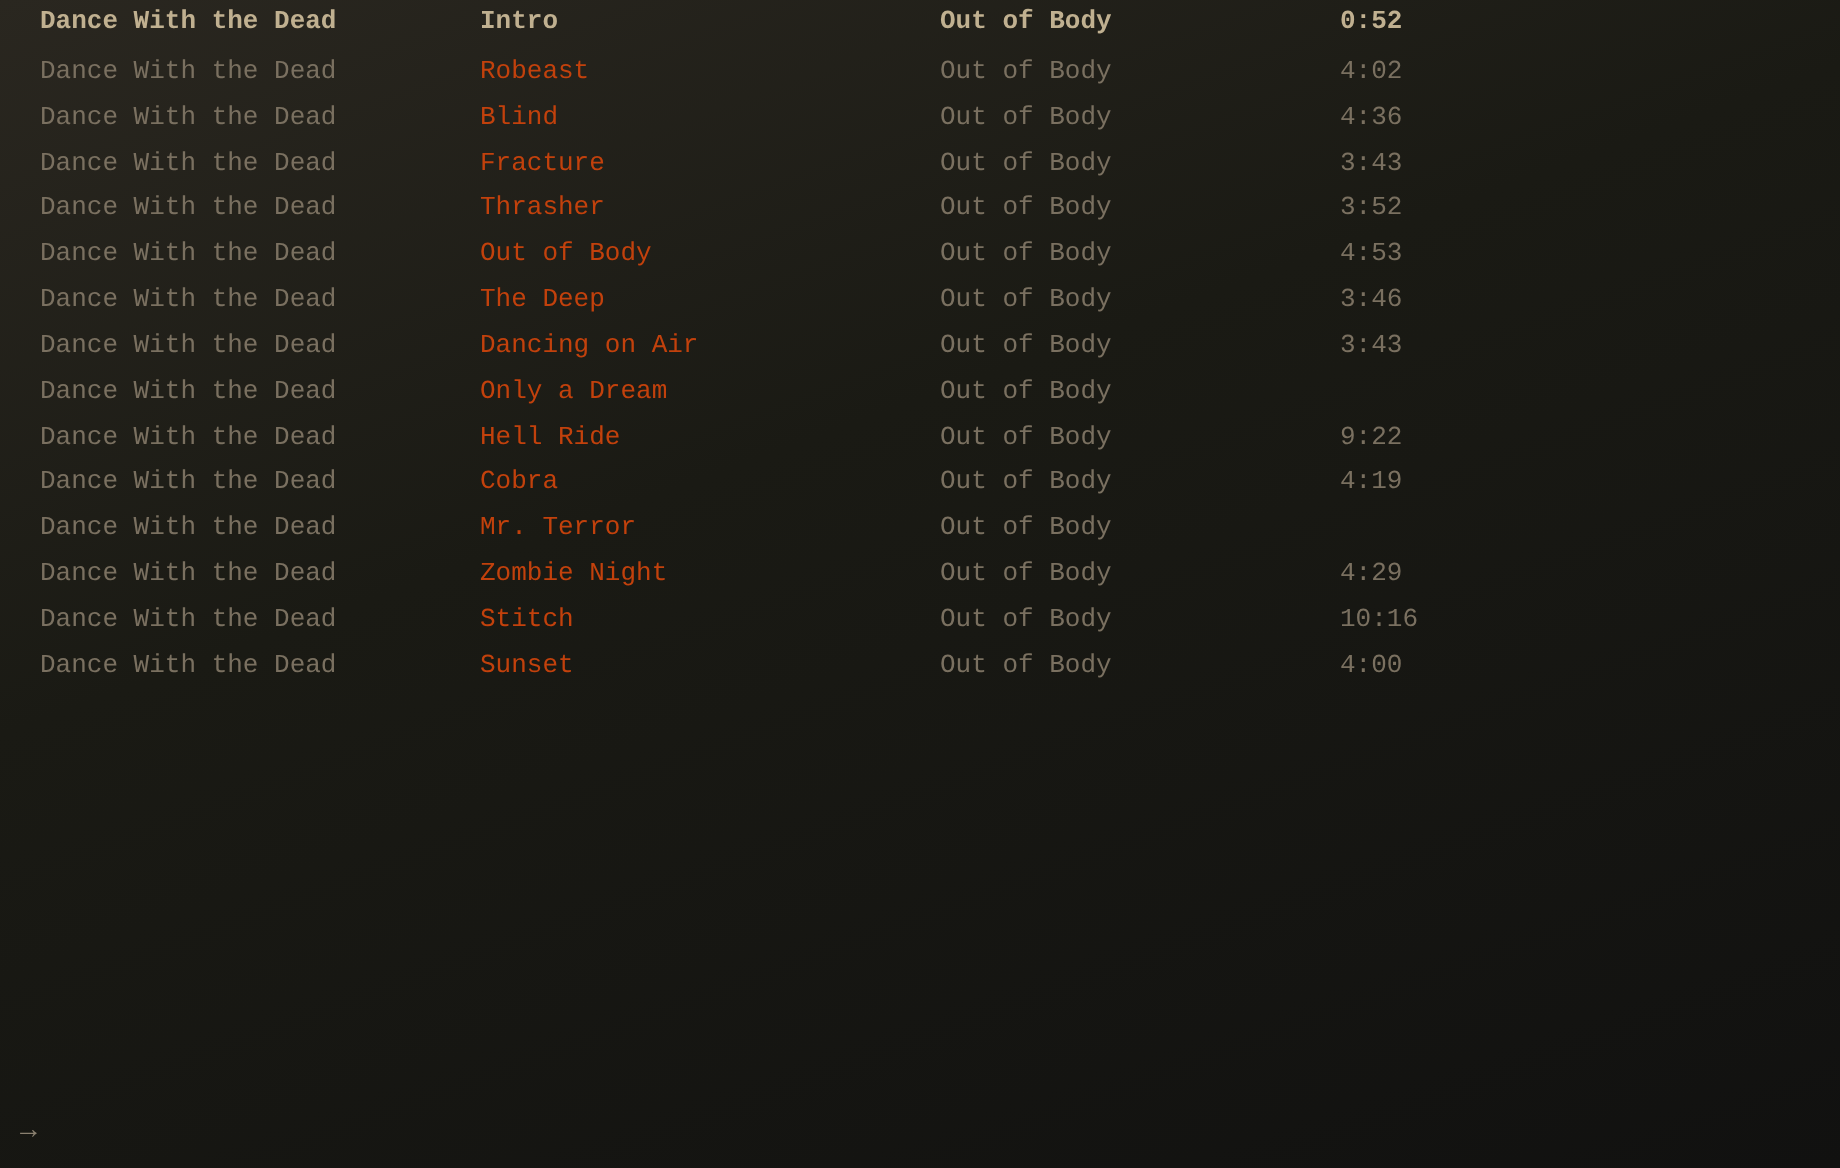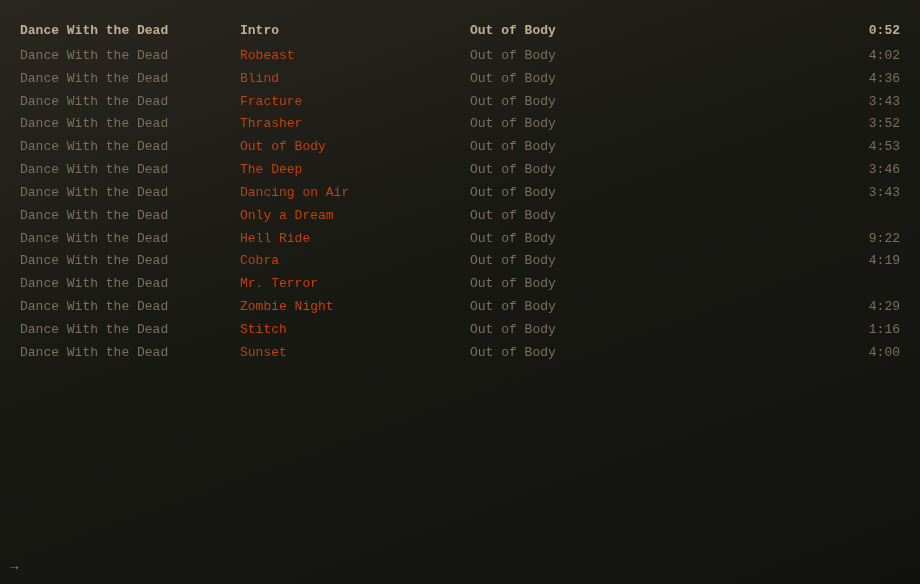--- a/index.html
+++ b/index.html
@@ -13,21 +13,21 @@
       height: 584px;
       background: linear-gradient(160deg, #2a2720 0%, #1a1a14 40%, #111110 100%);
       font-family: 'Courier New', Courier, monospace;
       color: #8a8070;
       font-size: 13px;
       overflow: hidden;
       position: relative;
     }
 
     .track-list {
-      padding: 20px 0;
+      padding: 0 0;
     }
 
     .track-row {
       display: grid;
       grid-template-columns: 220px 230px 200px 1fr;
       padding: 2px 20px;
       line-height: 1.45;
     }
 
     .track-row.header {
@@ -42,21 +42,20 @@
 
     .track-row .title {
       color: #c2410c;
     }
 
     .track-row .album {
       color: #7a7060;
     }
 
     .track-row .duration {
-      text-align: right;
       color: #7a7060;
     }
 
     .track-row.header .artist,
     .track-row.header .title,
     .track-row.header .album,
     .track-row.header .duration {
       color: #c0b090;
     }
 
@@ -145,21 +144,21 @@
     <div class="track-row">
       <span class="artist">Dance With the Dead</span>
       <span class="title">Zombie Night</span>
       <span class="album">Out of Body</span>
       <span class="duration">4:29</span>
     </div>
     <div class="track-row">
       <span class="artist">Dance With the Dead</span>
       <span class="title">Stitch</span>
       <span class="album">Out of Body</span>
-      <span class="duration">1:16</span>
+      <span class="duration">10:16</span>
     </div>
     <div class="track-row">
       <span class="artist">Dance With the Dead</span>
       <span class="title">Sunset</span>
       <span class="album">Out of Body</span>
       <span class="duration">4:00</span>
     </div>
   </div>
 
 <div class="arrow-indicator">→</div>

